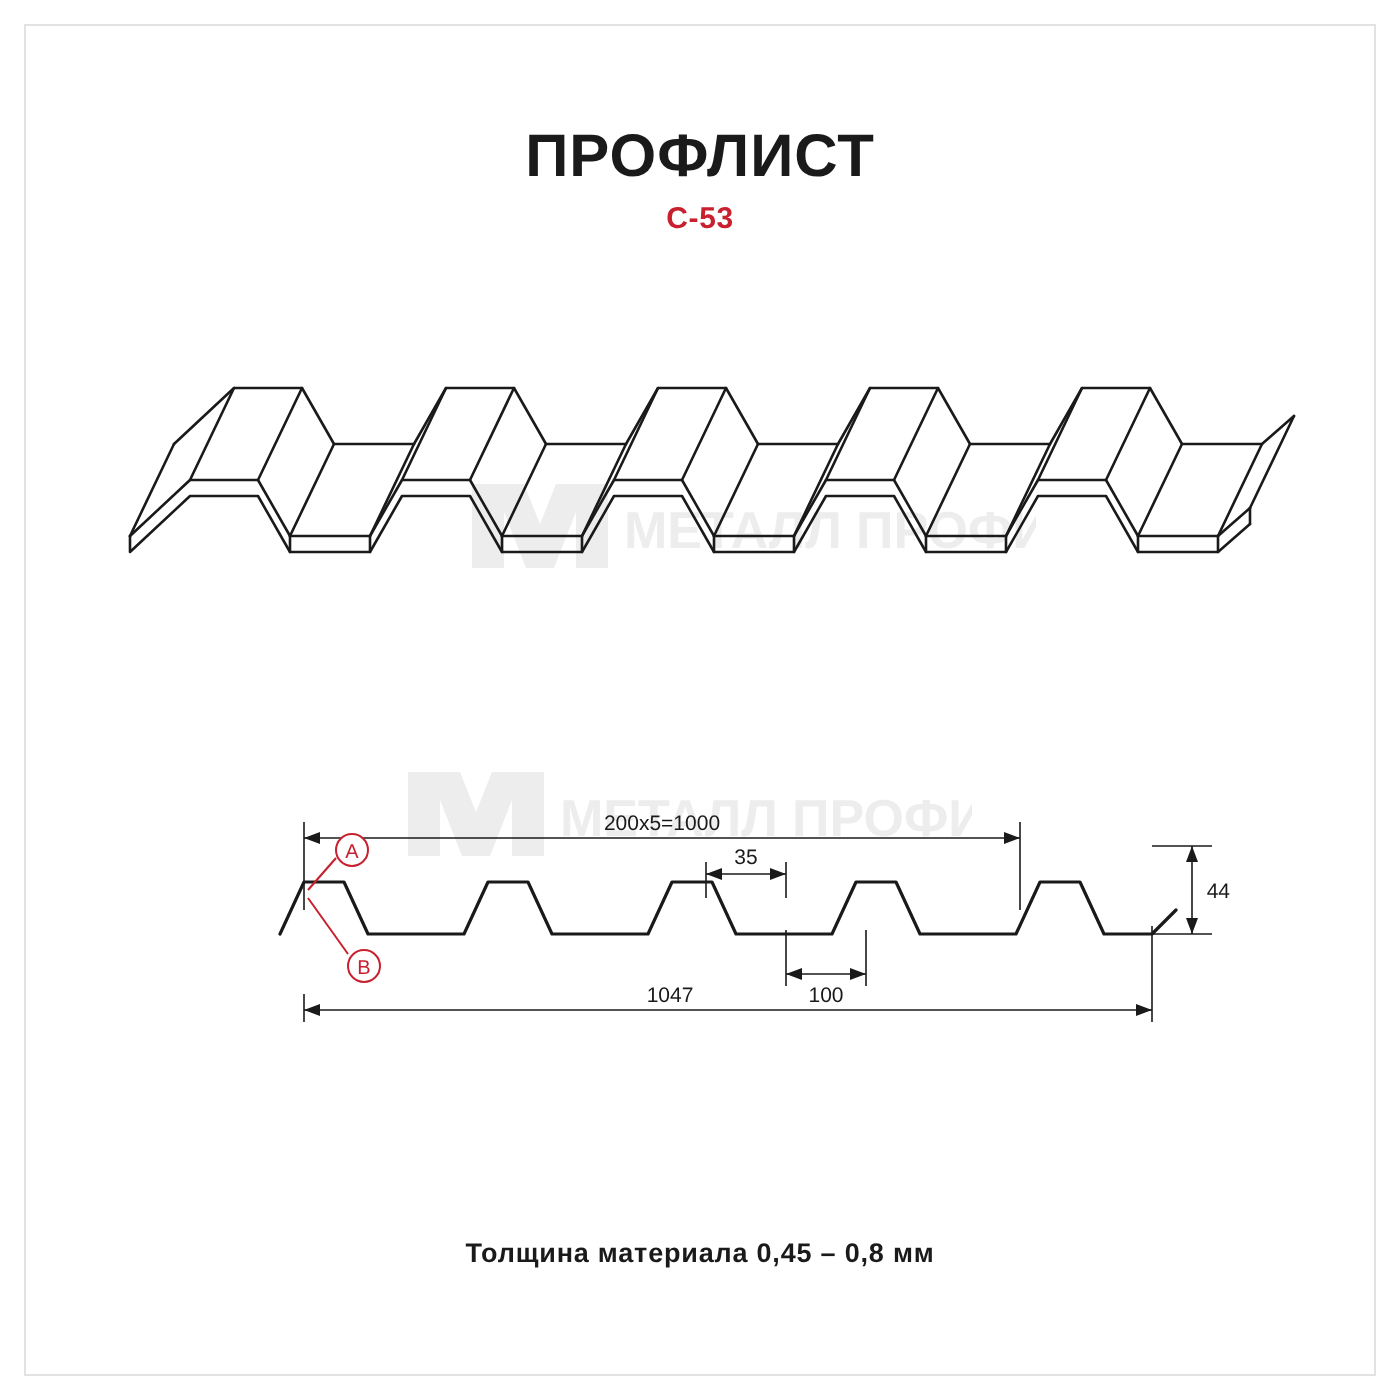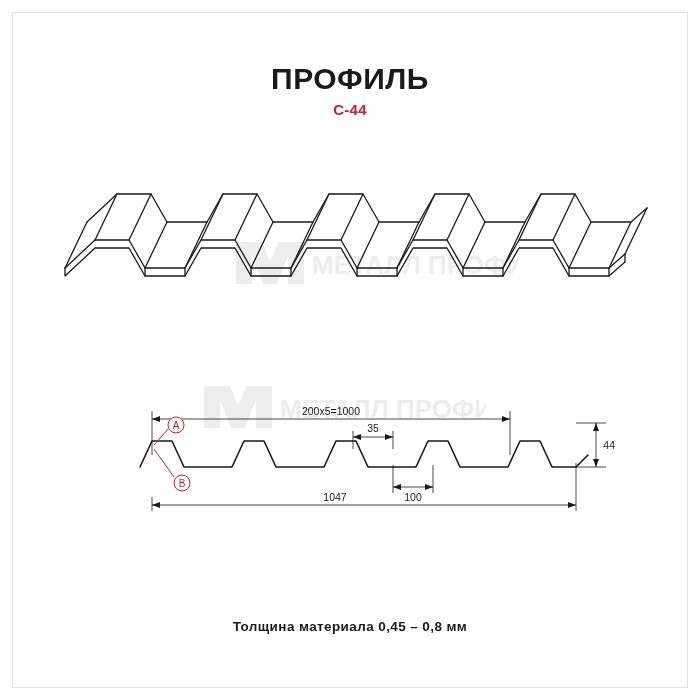--- a/index.html
+++ b/index.html
@@ -108,22 +108,22 @@
     <svg width="290" height="70" viewBox="0 0 290 70">
       <g fill="#ededed">
         <path d="M8 14 L34 14 L42 34 L50 14 L76 14 L76 56 L60 56 L60 28 L49 56 L35 56 L24 28 L24 56 L8 56 Z"></path>
       </g>
       <g fill="#ededed" font-family="Liberation Sans, sans-serif" font-size="26" font-weight="bold">
         <text x="84" y="46">МЕТАЛЛ ПРОФИЛЬ</text>
       </g>
     </svg>
   </div>
 
-  <div class="title">ПРОФИЛЬ</div>
-  <div class="subtitle">С-44</div>
+  <div class="title">ПРОФЛИСТ</div>
+  <div class="subtitle">С-53</div>
 
   <div class="iso-wrap">
     <svg width="600" height="180" viewBox="0 0 600 180">
       <g fill="none" stroke="#1a1a1a" stroke-width="1.3" stroke-linejoin="round" stroke-linecap="round">
 
         <path d="M32 62 L62 34 L96 34 L112 62 L152 62 L168 34 L202 34 L218 62 L258 62 L274 34 L308 34 L324 62 L364 62 L380 34 L414 34 L430 62 L470 62 L486 34 L520 34 L536 62 L576 62 L592 48"></path>
 
         <path d="M10 108 L40 80 L74 80 L90 108 L130 108 L146 80 L180 80 L196 108 L236 108 L252 80 L286 80 L302 108 L342 108 L358 80 L392 80 L408 108 L448 108 L464 80 L498 80 L514 108 L554 108 L570 94"></path>
 
         <path d="M32 62 L10 108"></path>

